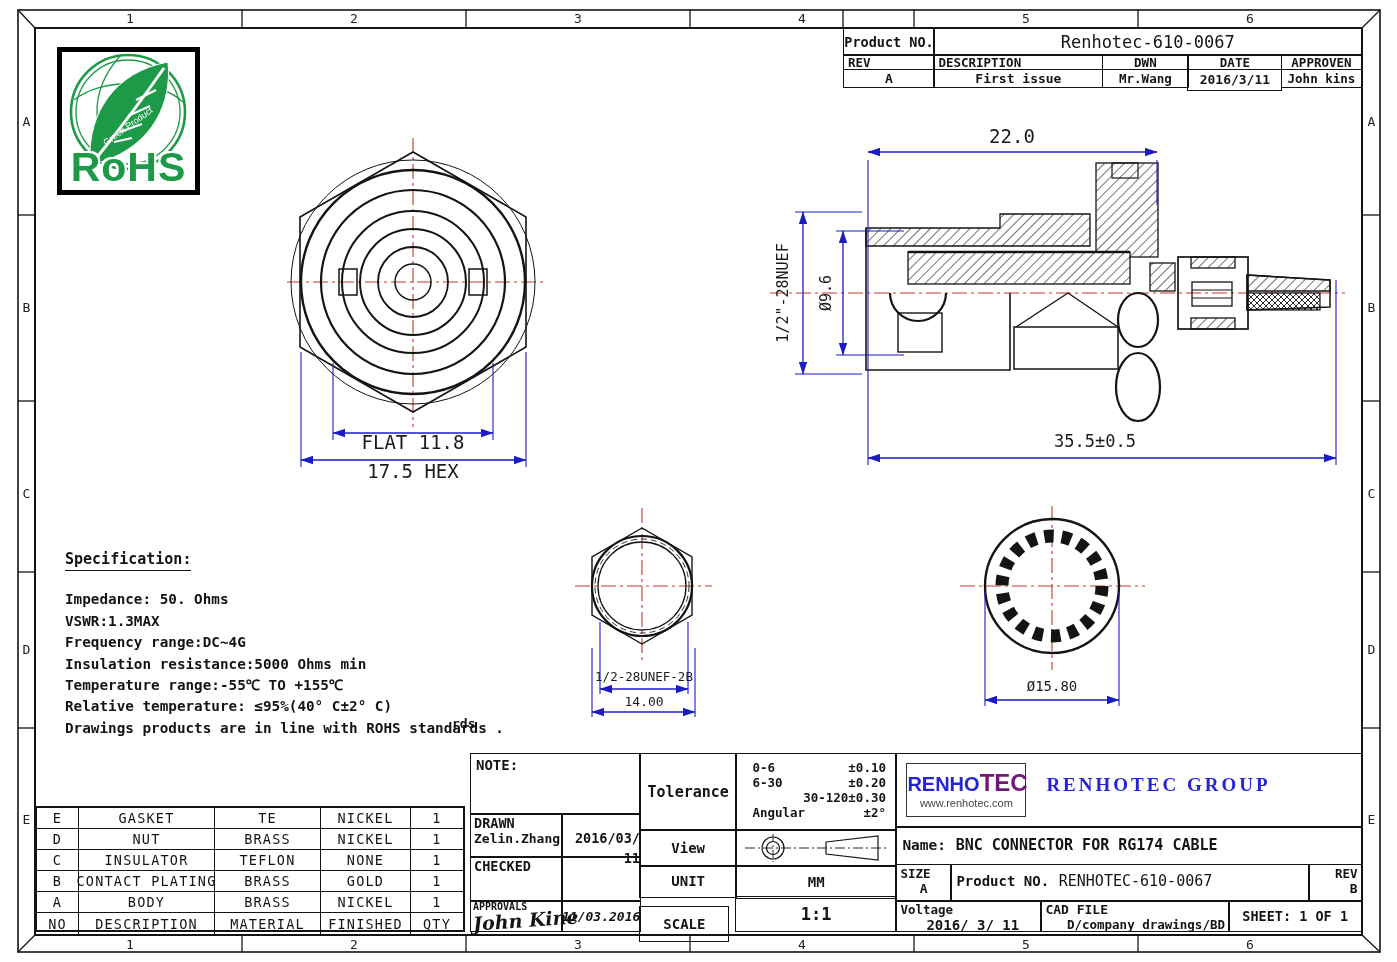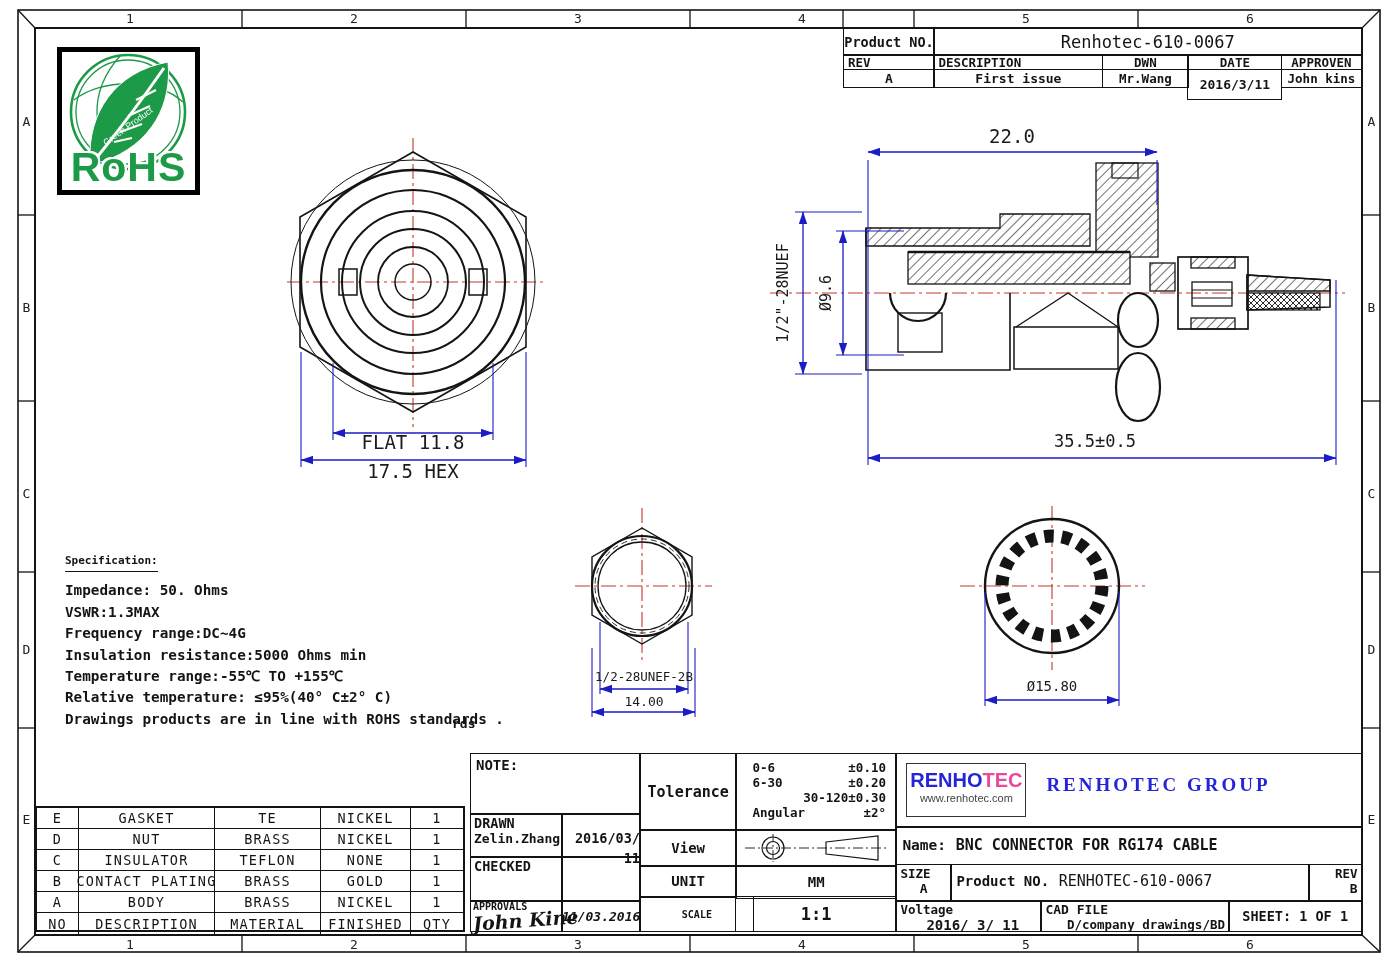--- a/index.html
+++ b/index.html
@@ -3,40 +3,40 @@
 <meta charset="utf-8">
 <style>
   html,body{margin:0;padding:0;background:#fff;}
   .sheet{position:relative;width:1397px;height:962px;background:#fff;overflow:hidden;
          font-family:"DejaVu Sans Mono",monospace;color:#141414;}
   .abs{position:absolute;}
   .zone{position:absolute;width:22px;height:16px;text-align:center;font-size:13px;color:#222;}
   .zoneL{position:absolute;width:15px;height:16px;text-align:center;font-size:13px;color:#222;}
   
   .spec{position:absolute;left:65px;top:549px;font-size:14.3px;font-weight:700;line-height:21.4px;white-space:nowrap;}
-  .spec .t{display:inline-block;border-bottom:1.6px solid #141414;font-size:11px;margin-bottom:8px;}
+  .spec .t{display:inline-block;border-bottom:1.6px solid #141414;font-size:15px;margin-bottom:18px;}
   
   .cell{position:absolute;border:1.6px solid #131313;box-sizing:border-box;background:transparent;}
   .ctr{display:flex;align-items:center;justify-content:center;}
   
   .pt{position:absolute;left:35px;top:806px;width:430px;height:126px;border:2px solid #131313;box-sizing:border-box;}
   .pt-row{display:flex;height:21px;box-sizing:border-box;border-bottom:1.6px solid #131313;}
   .pt-row:last-child{border-bottom:none;}
   .pt-c{box-sizing:border-box;border-right:1.6px solid #131313;display:flex;align-items:center;justify-content:center;
         font-size:13.5px;letter-spacing:1.2px;white-space:nowrap;}
   .pt-c:last-child{border-right:none;}
   .w1{width:42px}.w2{width:136px}.w3{width:106px}.w4{width:90px}.w5{flex:1}
   
   .rt-lbl{font-weight:700;font-size:13.5px;}
   
   .lbl{font-weight:700;font-size:13px;}
   .sig{font-family:"DejaVu Serif",serif;font-style:italic;font-weight:700;font-size:19px;transform:rotate(-4deg);white-space:nowrap;}
   .group-name{font-family:Liberation Serif, serif;font-weight:700;font-size:19px;letter-spacing:3px;color:#2424d8;white-space:nowrap;}
   .logo1{font-family:"Liberation Sans",sans-serif;font-weight:800;font-size:20px;color:#2424d8;}
-  .logo2{font-family:"Liberation Sans",sans-serif;font-weight:800;font-size:20px;color:#ec4899;}
+  .logo2{font-family:"Liberation Sans",sans-serif;font-weight:800;font-size:24px;color:#701a75;}
   .logourl{font-size:11px;color:#444;font-family:"Liberation Sans",sans-serif;}
   .rohs-label{position:absolute;left:0;right:0;top:92px;text-align:center;font-family:"Liberation Sans",sans-serif;
       font-weight:800;font-size:41px;color:#1d9a48;letter-spacing:1px;
       text-shadow:-2px -2px 0 #fff,2px -2px 0 #fff,-2px 2px 0 #fff,2px 2px 0 #fff,0 2px 0 #fff,0 -2px 0 #fff,2px 0 0 #fff,-2px 0 0 #fff;}
   
   .ol{stroke:#141414;fill:none;}
   .cl{stroke:#c0392b;stroke-width:1.1;stroke-dasharray:15 4 3 4;fill:none;}
   .dl{stroke:#1c1cc4;stroke-width:1.1;}
   .dim{stroke:#1c1cc4;stroke-width:1.3;marker-start:url(#aS);marker-end:url(#aE);}
   .ht{fill:url(#h);stroke:#141414;stroke-width:1.3;}
@@ -233,21 +233,21 @@
     <div class="cell ctr" style="left:90.4px;top:0;width:428.6px;height:28px;font-size:17px">Renhotec-610-0067</div>
     <div class="cell" style="left:0;top:26.4px;width:92px;height:16px;font-size:12.5px;font-weight:700;padding-left:4px;box-sizing:border-box">REV</div>
     <div class="cell" style="left:90.4px;top:26.4px;width:170px;height:16px;font-size:12.5px;font-weight:700;padding-left:4px;box-sizing:border-box">DESCRIPTION</div>
 
     <div class="cell ctr" style="left:258.9px;top:26.4px;width:87px;height:16px;font-size:12.5px;font-weight:700">DWN</div>
     <div class="cell ctr" style="left:344.4px;top:26.4px;width:95px;height:16px;font-size:12.5px;font-weight:700">DATE</div>
     <div class="cell ctr" style="left:437.9px;top:26.4px;width:81.1px;height:16px;font-size:12.5px;font-weight:700">APPROVEN</div>
     <div class="cell ctr" style="left:0;top:40.8px;width:92px;height:19.2px;font-size:13px;font-weight:700">A</div>
     <div class="cell ctr" style="left:90.4px;top:40.8px;width:170px;height:19.2px;font-size:13px;font-weight:700">First issue</div>
     <div class="cell ctr" style="left:258.9px;top:40.8px;width:87px;height:19.2px;font-size:12.5px;font-weight:700">Mr.Wang</div>
-    <div class="cell ctr" style="left:344.4px;top:40.8px;width:95px;height:31px;font-size:13px;font-weight:700">2016/3/11</div>
+    <div class="cell ctr" style="left:344.4px;top:40.8px;width:95px;height:22px;font-size:13px;font-weight:700">2016/3/11</div>
     <div class="cell ctr" style="left:437.9px;top:40.8px;width:81.1px;height:19.2px;font-size:12.5px;font-weight:700">John kins</div>
   </div>
 
   <div class="spec">
     <div class="t">Specification:</div>
     <div>Impedance: 50. Ohms</div>
     <div>VSWR:1.3MAX</div>
     <div>Frequency range:DC~4G</div>
     <div>Insulation resistance:5000 Ohms min</div>
     <div>Temperature range:-55℃ TO +155℃</div>
@@ -316,21 +316,21 @@
     <div class="cell" style="left:91.4px;top:103.4px;width:79.6px;height:45.2px"></div>
     <div class="cell" style="left:0;top:147px;width:93px;height:32px;overflow:visible">
       <div style="position:absolute;left:2px;top:0;font-size:10px;font-weight:700">APPROVALS</div>
       <div class="sig" style="position:absolute;left:2px;top:8px">John Kine</div>
     </div>
     <div class="cell ctr" style="left:91.4px;top:147px;width:79.6px;height:32px;font-style:italic;font-size:13px;font-weight:700">11/03.2016</div>
 
     <div class="cell ctr" style="left:169.4px;top:0;width:97.6px;height:78px;font-size:15px;font-weight:700">Tolerance</div>
     <div class="cell ctr" style="left:169.4px;top:76.4px;width:97.6px;height:37.6px;font-size:14px;font-weight:700">View</div>
     <div class="cell ctr" style="left:169.4px;top:112.4px;width:97.6px;height:32.2px;font-size:14px;font-weight:700">UNIT</div>
-    <div class="cell ctr" style="left:169.4px;top:143px;width:115px;height:36px;font-size:10px;font-weight:700">SCALE</div>
+    <div class="cell ctr" style="left:169.4px;top:153px;width:90px;height:36px;font-size:14px;font-weight:700">SCALE</div>
 
     <div class="cell" style="left:265.4px;top:0;width:161.6px;height:78px;padding:6px 10px 0 16px;font-size:12.5px;font-weight:700;box-sizing:border-box">
       <div style="display:flex;justify-content:space-between">
           <span>0-6</span>
           <span>±0.10</span>
         </div>
       <div style="display:flex;justify-content:space-between">
           <span>6-30</span>
           <span>±0.20</span>
         </div>

